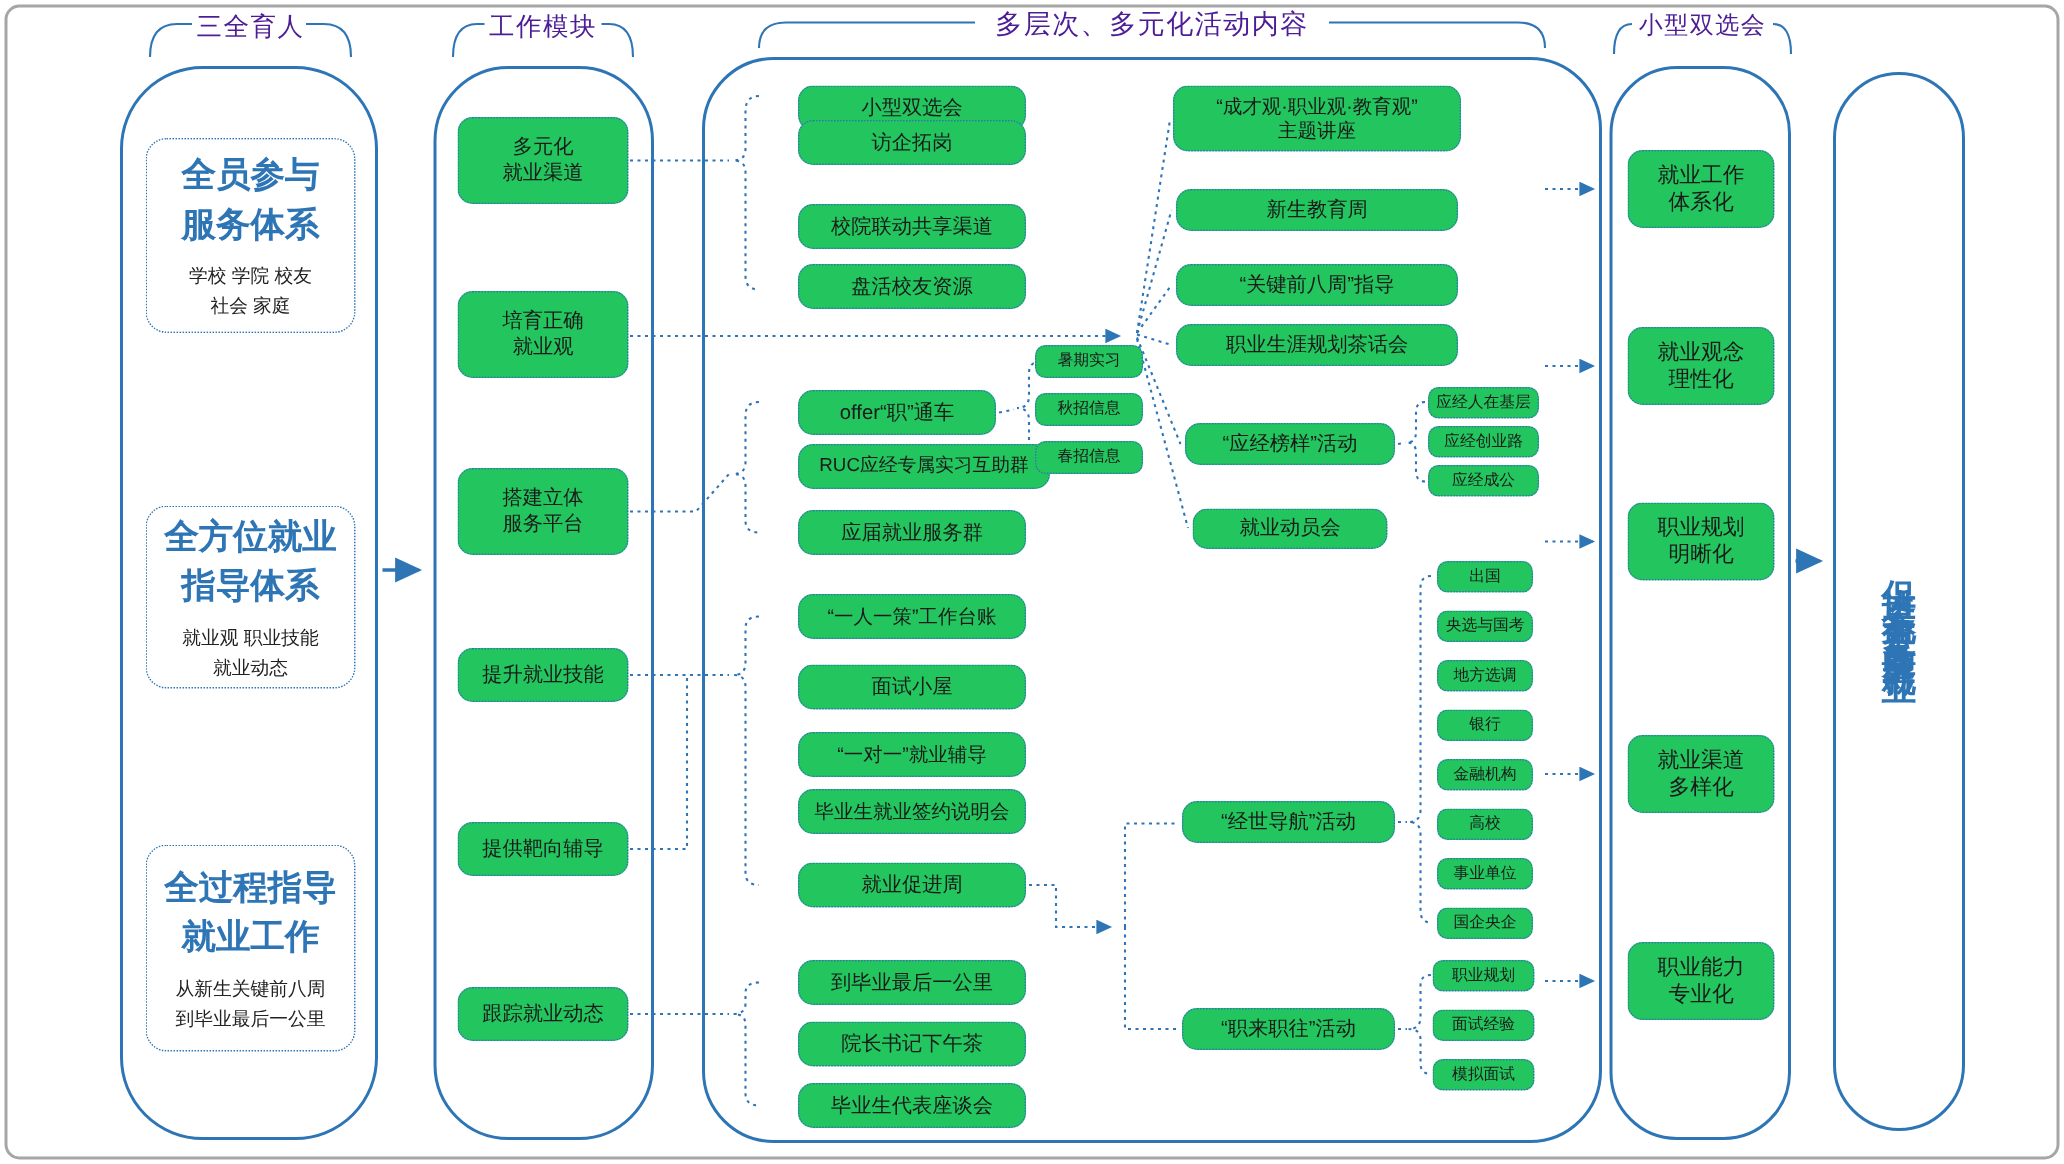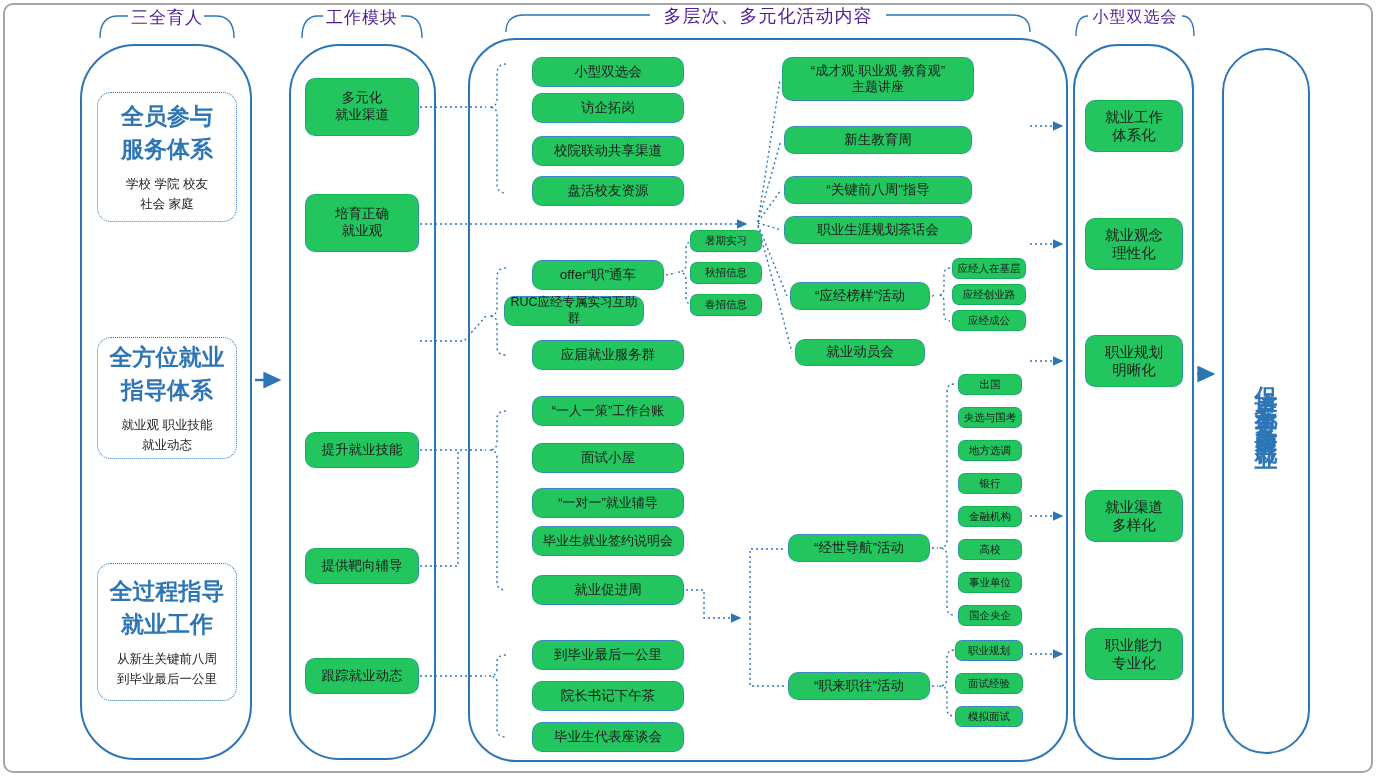--- a/index.html
+++ b/index.html
@@ -129,30 +129,32 @@
     <div class="t">全过程指导
 就业工作</div>
     <div class="d">从新生关键前八周
 到毕业最后一公里</div>
   </div>
 
   <div class="b" style="left:305px;top:78px;width:114px;height:58px">多元化
 就业渠道</div>
   <div class="b" style="left:305px;top:194px;width:114px;height:58px">培育正确
 就业观</div>
+  <div class="b" style="left:305px;top:312px;width:114px;height:58px">搭建立体
+服务平台</div>
   <div class="b" style="left:305px;top:432px;width:114px;height:36px">提升就业技能</div>
   <div class="b" style="left:305px;top:548px;width:114px;height:36px">提供靶向辅导</div>
   <div class="b" style="left:305px;top:658px;width:114px;height:36px">跟踪就业动态</div>
 
   <div class="b" style="left:532px;top:57px;width:152px;height:30px">小型双选会</div>
-  <div class="b" style="left:532px;top:93px;width:152px;height:30px">访企拓岗</div>
+  <div class="b" style="left:532px;top:80px;width:152px;height:30px">访企拓岗</div>
   <div class="b" style="left:532px;top:176px;width:152px;height:30px">盘活校友资源</div>
   <div class="b" style="left:532px;top:136px;width:152px;height:30px">校院联动共享渠道</div>
   <div class="b" style="left:532px;top:260px;width:132px;height:30px">offer“职”通车</div>
-  <div class="b f125" style="left:504px;top:296px;width:140px;height:30px">RUC应经专属实习互助群</div>
+  <div class="b f125" style="left:532px;top:296px;width:168px;height:30px">RUC应经专属实习互助群</div>
   <div class="b" style="left:532px;top:340px;width:152px;height:30px">应届就业服务群</div>
   <div class="b f13" style="left:532px;top:396px;width:152px;height:30px">“一人一策”工作台账</div>
   <div class="b" style="left:532px;top:443px;width:152px;height:30px">面试小屋</div>
   <div class="b f13" style="left:532px;top:488px;width:152px;height:30px">“一对一”就业辅导</div>
   <div class="b f13" style="left:532px;top:526px;width:152px;height:30px">毕业生就业签约说明会</div>
   <div class="b" style="left:532px;top:575px;width:152px;height:30px">就业促进周</div>
   <div class="b" style="left:532px;top:640px;width:152px;height:30px">到毕业最后一公里</div>
   <div class="b" style="left:532px;top:681px;width:152px;height:30px">院长书记下午茶</div>
   <div class="b" style="left:532px;top:722px;width:152px;height:30px">毕业生代表座谈会</div>
 

